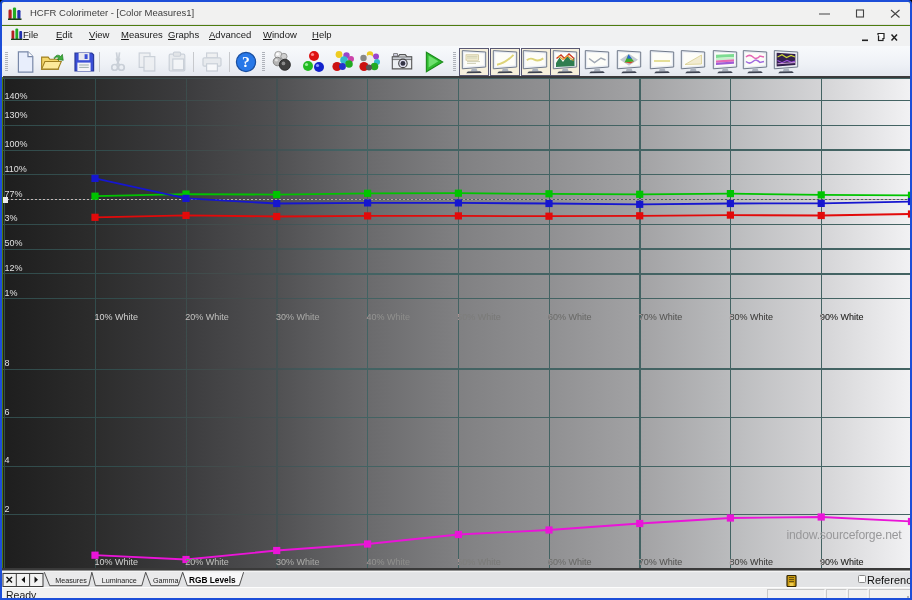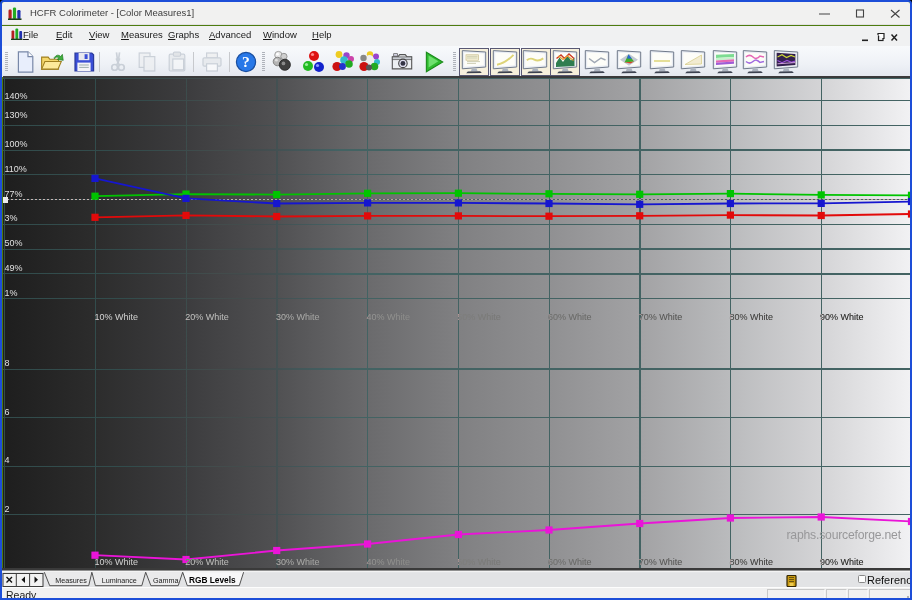--- a/index.html
+++ b/index.html
@@ -376,21 +376,21 @@
         <rect x="904.9" y="439.9" width="7.2" height="7.2" fill="#ea14d8"></rect>
       </svg>
         <div class="abs" style="left:0;top:119px;width:5px;height:6px;background:#ececec"></div>
     <div class="ylabel" style="left:1.5px;top:13px">140%</div>
     <div class="ylabel" style="left:1.5px;top:32px">130%</div>
     <div class="ylabel" style="left:1.5px;top:61.0px">100%</div>
     <div class="ylabel" style="left:1.5px;top:85.7px">110%</div>
     <div class="ylabel" style="left:1.5px;top:110.5px">77%</div>
     <div class="ylabel" style="left:1.5px;top:135.3px">3%</div>
     <div class="ylabel" style="left:1.5px;top:160.1px">50%</div>
-    <div class="ylabel" style="left:1.5px;top:184.9px">49%</div>
+    <div class="ylabel" style="left:1.5px;top:184.9px">12%</div>
     <div class="ylabel" style="left:1.5px;top:209.7px">1%</div>
     <div class="ylabel" style="left:1.5px;top:280.0px">8</div>
     <div class="ylabel" style="left:1.5px;top:328.6px">6</div>
     <div class="ylabel" style="left:1.5px;top:377.2px">4</div>
     <div class="ylabel" style="left:1.5px;top:425.8px">2</div>
     <div class="xlabel" style="left:91.5px;top:233.5px">10% White</div>
     <div class="xlabel" style="left:91.5px;top:478.8px">10% White</div>
     <div class="xlabel" style="left:182.2px;top:233.5px">20% White</div>
     <div class="xlabel" style="left:182.2px;top:478.8px">20% White</div>
     <div class="xlabel" style="left:272.9px;top:233.5px">30% White</div>
@@ -400,21 +400,21 @@
     <div class="xlabel" style="left:454.3px;top:233.5px">50% White</div>
     <div class="xlabel" style="left:454.3px;top:478.8px">50% White</div>
     <div class="xlabel" style="left:545.0px;top:233.5px">60% White</div>
     <div class="xlabel" style="left:545.0px;top:478.8px">60% White</div>
     <div class="xlabel" style="left:635.7px;top:233.5px">70% White</div>
     <div class="xlabel" style="left:635.7px;top:478.8px">70% White</div>
     <div class="xlabel" style="left:726.4px;top:233.5px">80% White</div>
     <div class="xlabel" style="left:726.4px;top:478.8px">80% White</div>
     <div class="xlabel" style="left:817.1px;top:233.5px">90% White</div>
     <div class="xlabel" style="left:817.1px;top:478.8px">90% White</div>
-    <div id="sfnet">raphs.sourceforge.net</div>
+    <div id="sfnet">indow.sourceforge.net</div>
   </div>
   <div id="tabrow">
     <svg class="abs" style="left:0;top:0" width="912" height="17" viewBox="0 0 912 17">
       <rect x="0" y="0" width="912" height="1.1" fill="#8f8f8f"></rect>
         <rect x="0" y="1.1" width="912" height="1.1" fill="#f5f5f6"></rect>
       <g stroke="#3c3c3c" stroke-width="1">
         <rect x="1" y="3.5" width="40" height="13" fill="#f2f2f2"></rect>
         <line x1="14.3" y1="3.5" x2="14.3" y2="16.5"></line>
           <line x1="27.6" y1="3.5" x2="27.6" y2="16.5"></line>
       </g>

